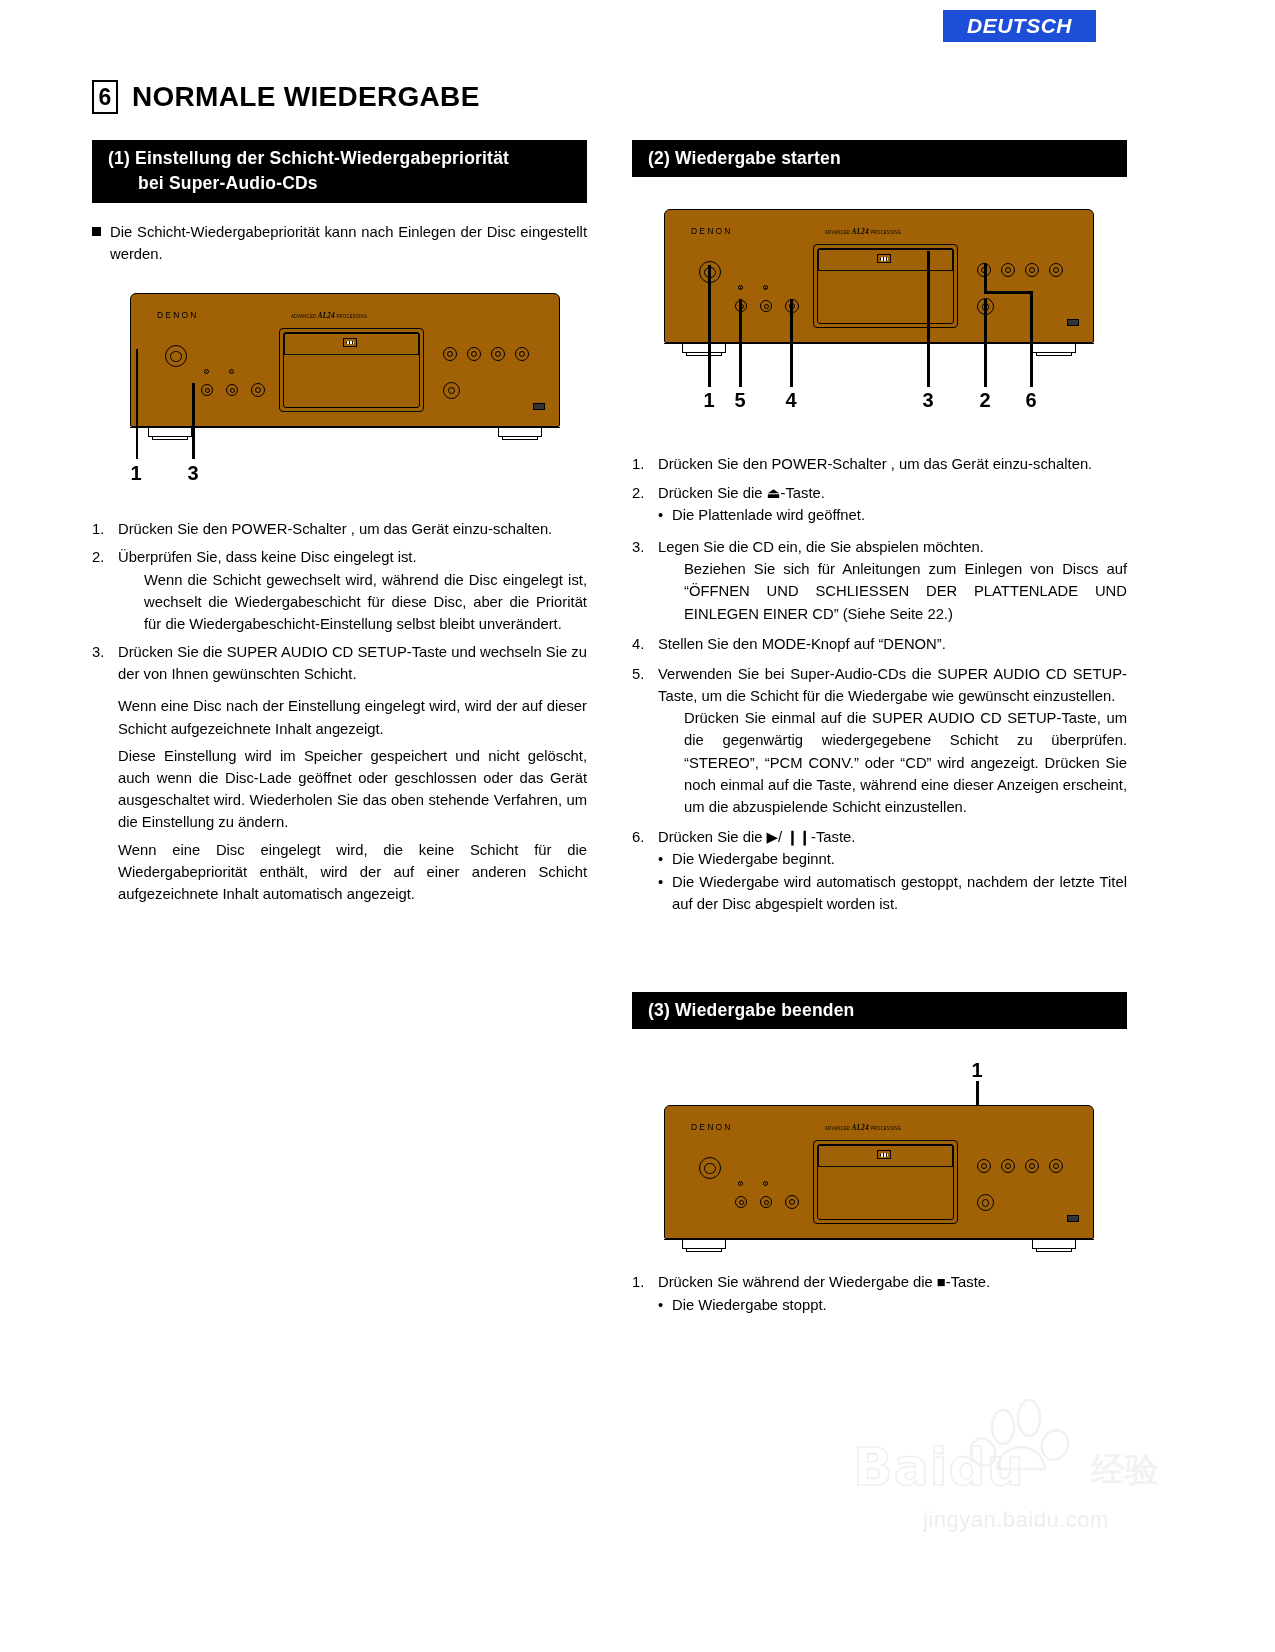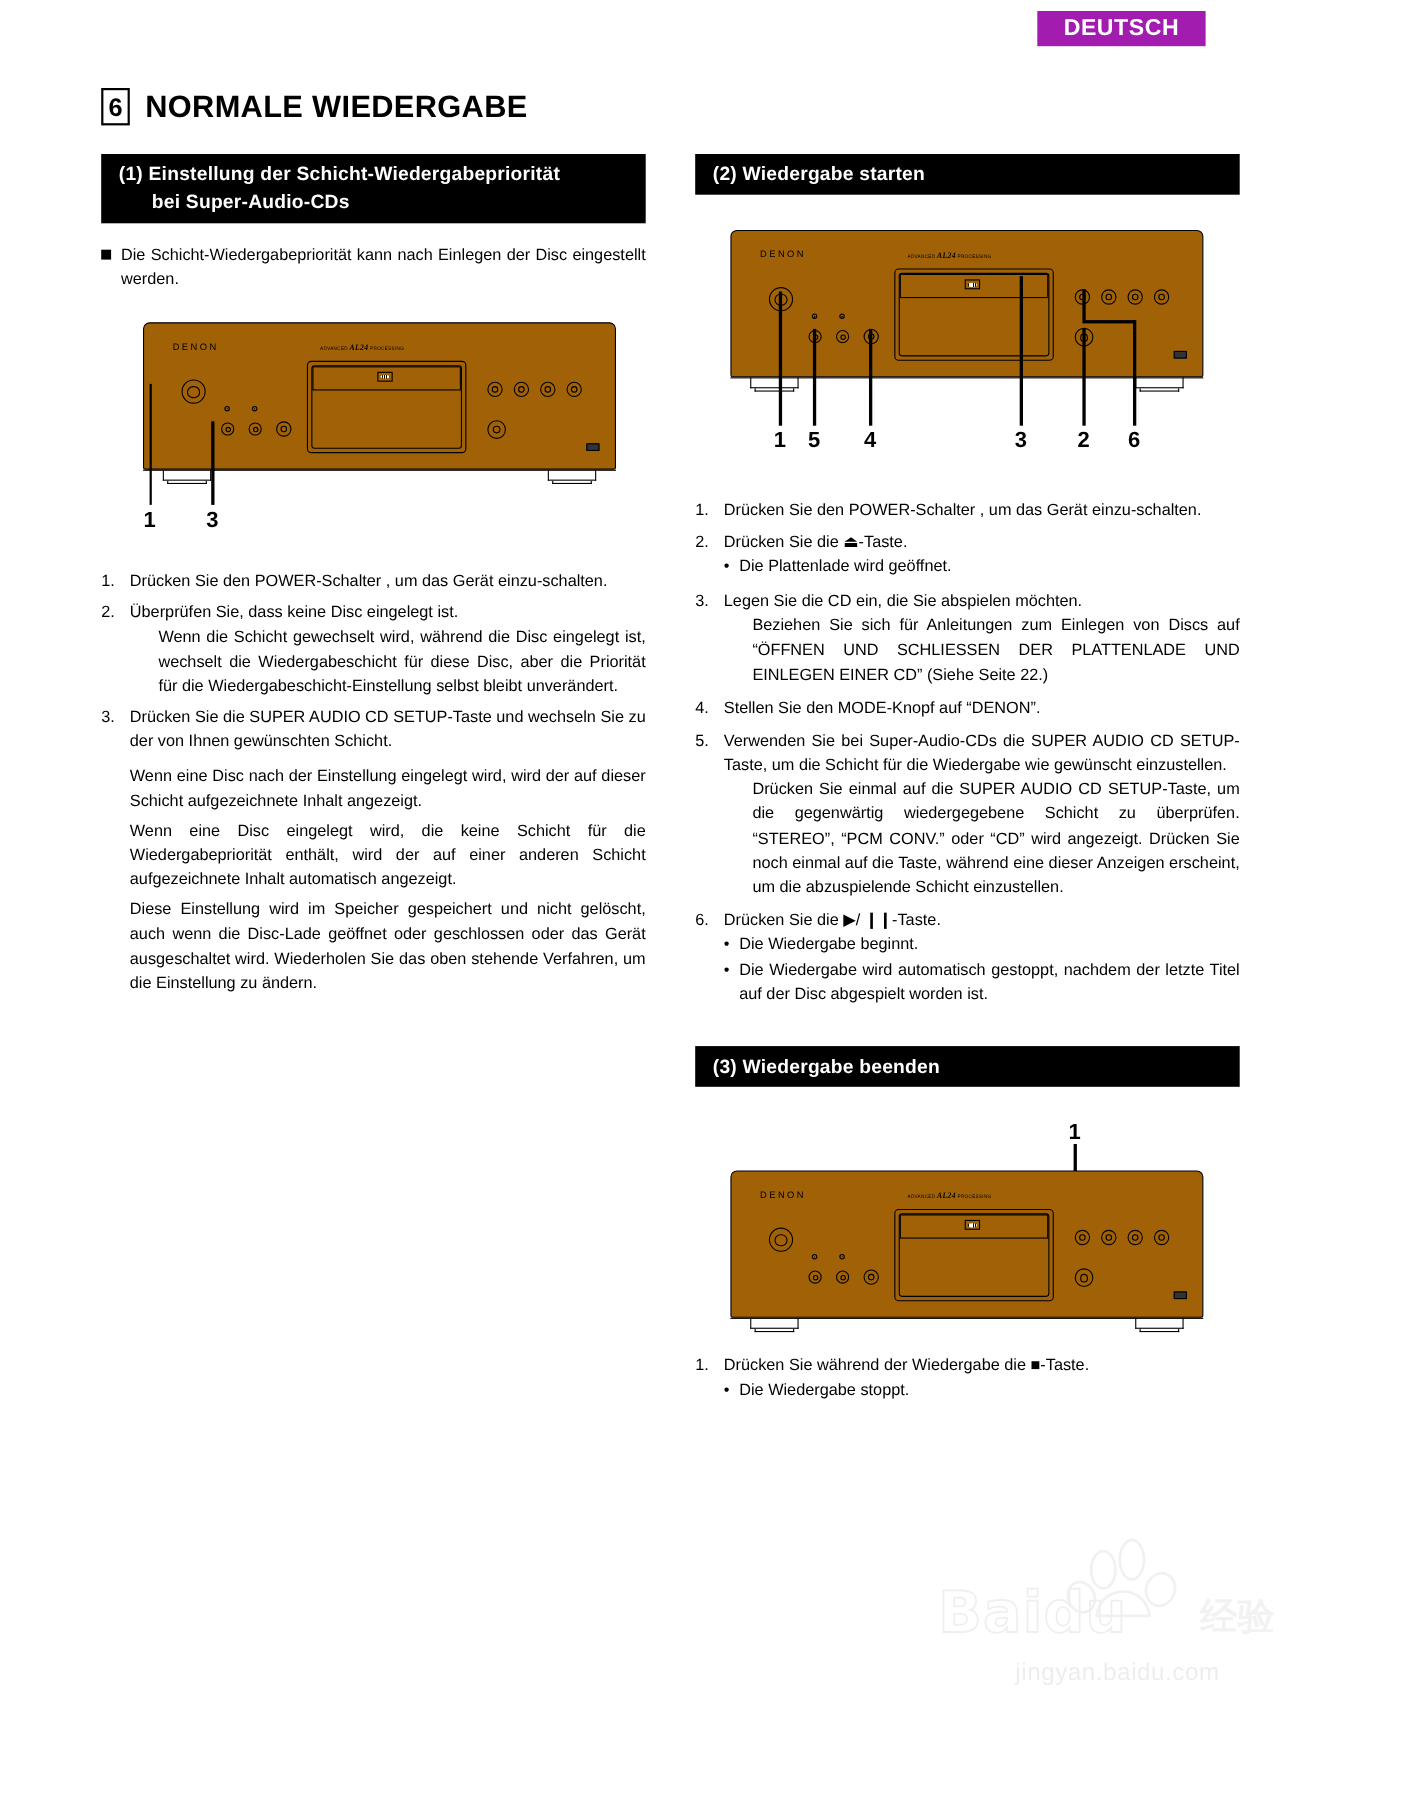--- a/index.html
+++ b/index.html
@@ -16,28 +16,29 @@
     overflow: hidden;
   }
 
   
   .lang-tag {
     position: absolute;
     top: 10px;
     left: 943px;
     width: 153px;
     height: 32px;
-    background: #a21caf;
+    background: #1d4ed8;
     color: #ffffff;
     font-weight: bold;
     font-size: 21px;
     letter-spacing: 0.5px;
     display: flex;
     align-items: center;
     justify-content: center;
+    font-style: italic;
   }
 
   
   .chapter {
     position: absolute;
     top: 80px;
     left: 92px;
     display: flex;
     align-items: center;
   }
@@ -383,22 +384,22 @@
       <span class="indent" style="padding-left:52px;">Wenn die Schicht gewechselt wird, während die Disc eingelegt ist, wechselt die Wiedergabeschicht für diese Disc, aber die Priorität für die Wiedergabeschicht-Einstellung selbst bleibt unverändert.</span>
     </li>
     <li>
       <span class="num">3.</span>
       <span class="txt">Drücken Sie die SUPER AUDIO CD SETUP-Taste und wechseln Sie zu der von Ihnen gewünschten Schicht.</span>
     </li>
   </ol>
 
   <div class="body-txt" style="margin-top:10px;padding-left:26px;">
     <div>Wenn eine Disc nach der Einstellung eingelegt wird, wird der auf dieser Schicht aufgezeichnete Inhalt angezeigt.</div>
+    <div class="para">Diese Einstellung wird im Speicher gespeichert und nicht gelöscht, auch wenn die Disc-Lade geöffnet oder geschlossen oder das Gerät ausgeschaltet wird. Wiederholen Sie das oben stehende Verfahren, um die Einstellung zu ändern.</div>
     <div class="para">Wenn eine Disc eingelegt wird, die keine Schicht für die Wiedergabepriorität enthält, wird der auf einer anderen Schicht aufgezeichnete Inhalt automatisch angezeigt.</div>
-    <div class="para">Diese Einstellung wird im Speicher gespeichert und nicht gelöscht, auch wenn die Disc-Lade geöffnet oder geschlossen oder das Gerät ausgeschaltet wird. Wiederholen Sie das oben stehende Verfahren, um die Einstellung zu ändern.</div>
   </div>
 </div>
 
 <div class="col-right">
 
   <div class="sec-bar">
     <span>(2) Wiedergabe starten</span>
   </div>
 
   <div class="device-wrap" style="height:242px;margin-top:26px;">
@@ -496,21 +497,21 @@
         <span class="dot">•</span>
         <span>Die Wiedergabe beginnt.</span>
       </div>
       <div class="dot-item" style="padding-left:26px;">
         <span class="dot">•</span>
         <span>Die Wiedergabe wird automatisch gestoppt, nachdem der letzte Titel auf der Disc abgespielt worden ist.</span>
       </div>
     </li>
   </ol>
 
-  <div class="sec-bar" style="margin-top:36px;">
+  <div class="sec-bar" style="margin-top:77px;">
     <span>(3) Wiedergabe beenden</span>
   </div>
 
   <div class="device-wrap" style="height:190px;margin-top:30px;">
     <div class="cl-lbl" style="left:334px;top:0px;width:22px;">1</div>
     <div class="cl-v" style="left:344px;top:22px;height:78px;"></div>
 
     <div class="device" style="position:absolute;left:32px;top:46px;width:430px;height:134px;">
       <div class="denon-logo" style="left:26px;top:16px;">DENON</div>
       <div class="al24" style="left:160px;top:18px;">

